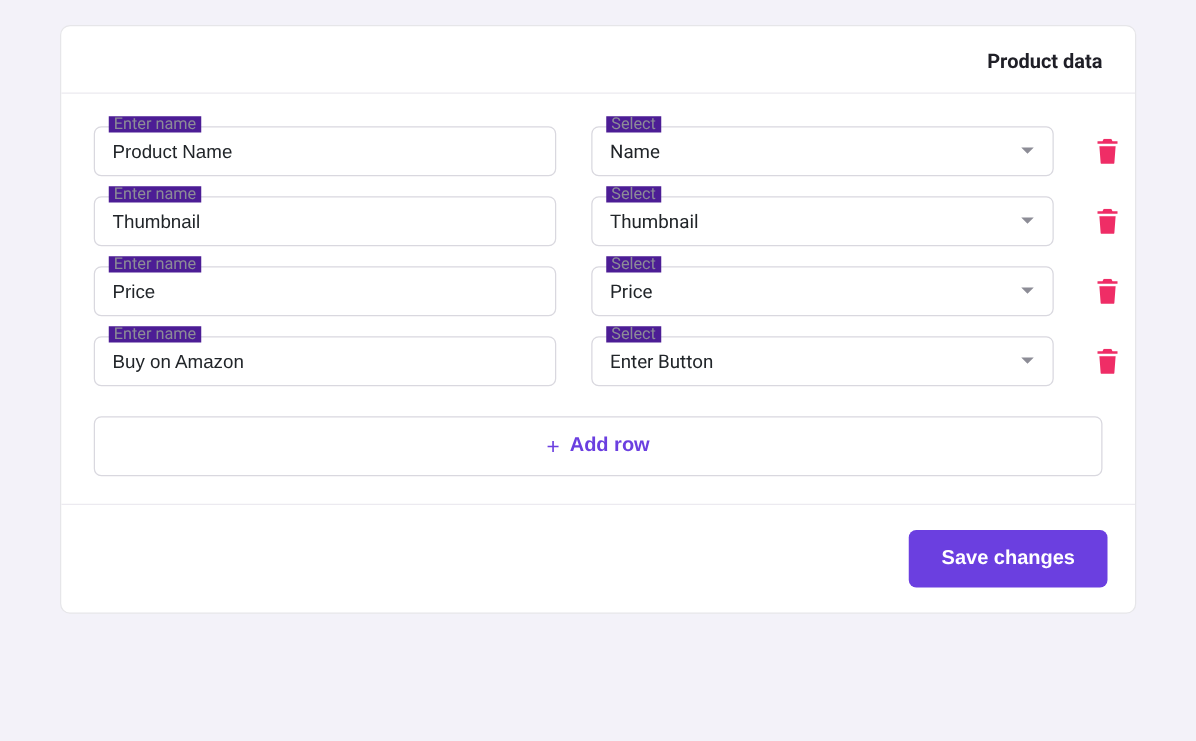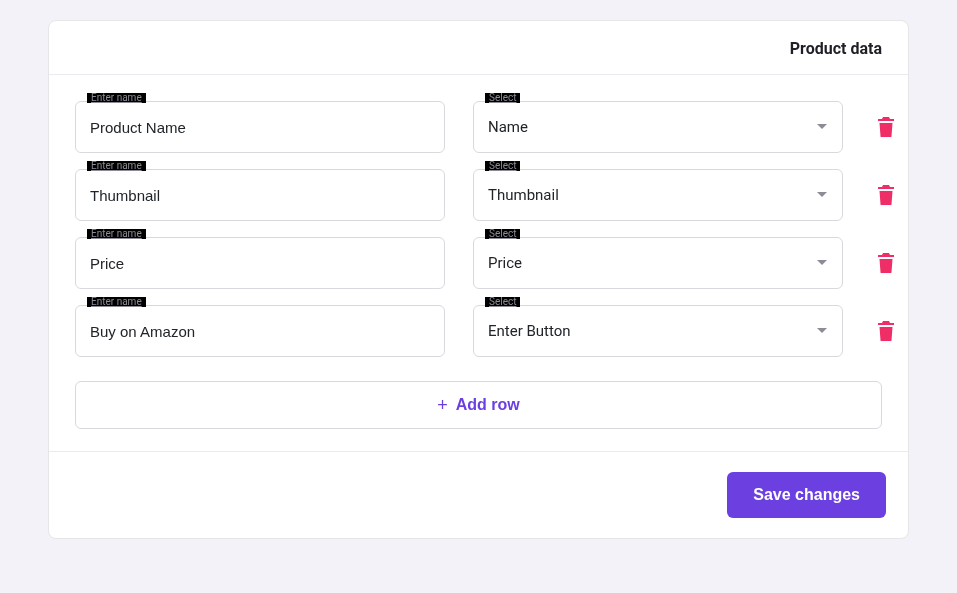--- a/index.html
+++ b/index.html
@@ -37,32 +37,31 @@
     }
     .field-wrap {
       position: relative;
       flex: 0 0 370px;
       max-width: 370px;
     }
     .float-label {
       position: absolute;
       top: -8px;
       left: 12px;
-      background: #000000;
+      background: #4c1d95;
       padding: 0 4px;
-      font-size: 10px;
+      font-size: 13px;
       color: #8c8c96;
       pointer-events: none;
       line-height: 1;
-      text-decoration: underline;
     }
     .text-input,
     .select-box {
       width: 100%;
-      height: 52px;
+      height: 40px;
       border: 1px solid #d9d8df;
       border-radius: 6px;
       padding: 0 14px;
       font-size: 15px;
       color: #212529;
       background: #fff;
       outline: none;
     }
     .select-box {
       display: flex;

